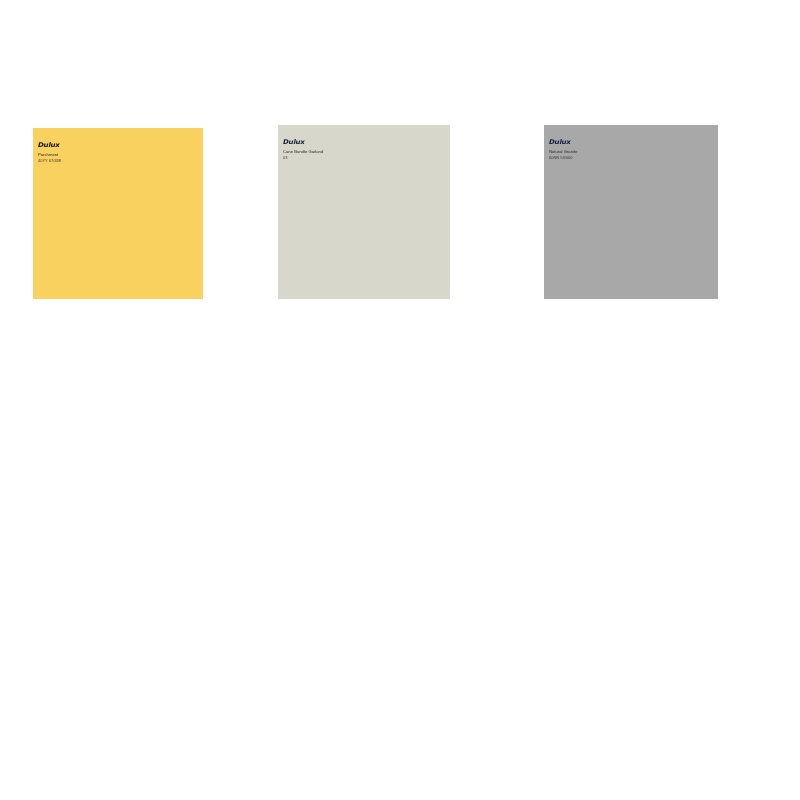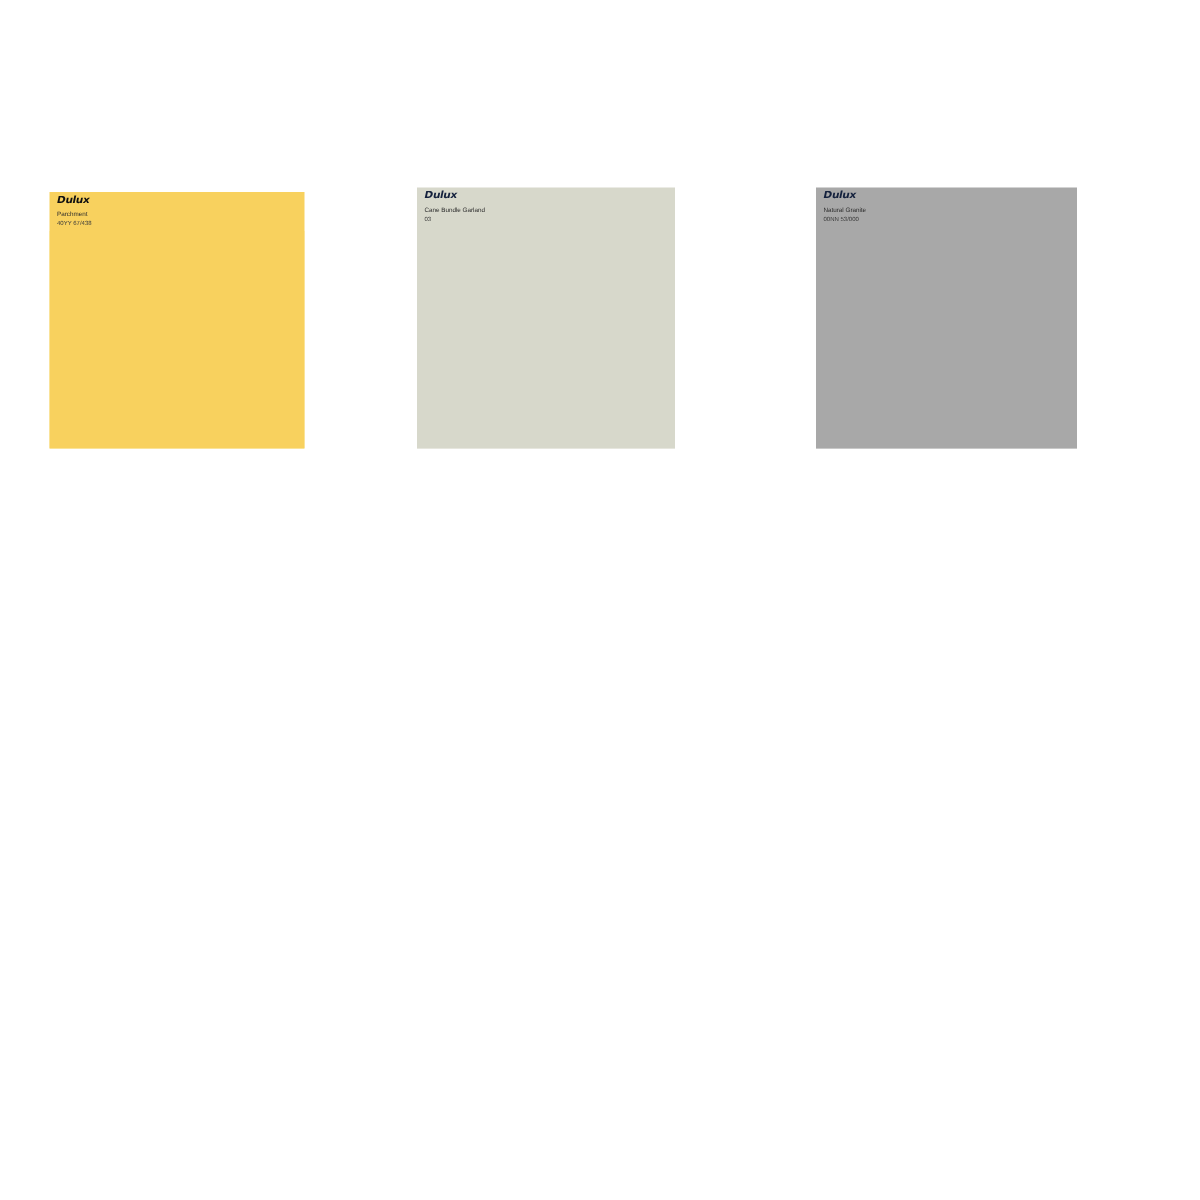--- a/index.html
+++ b/index.html
@@ -27,21 +27,21 @@
     overflow: hidden;
   }
 
   .swatch-inner {
     position: absolute;
     left: 0;
     top: 0;
     right: 0;
     bottom: 0;
     padding-left: 5px;
-    padding-top: 2px;
+    padding-top: 14px;
   }
 
   
   .brand-logo {
     display: block;
     font-family: "DejaVu Sans", sans-serif;
     font-weight: bold;
     font-style: italic;
     font-size: 6.5px;
     line-height: 7px;

